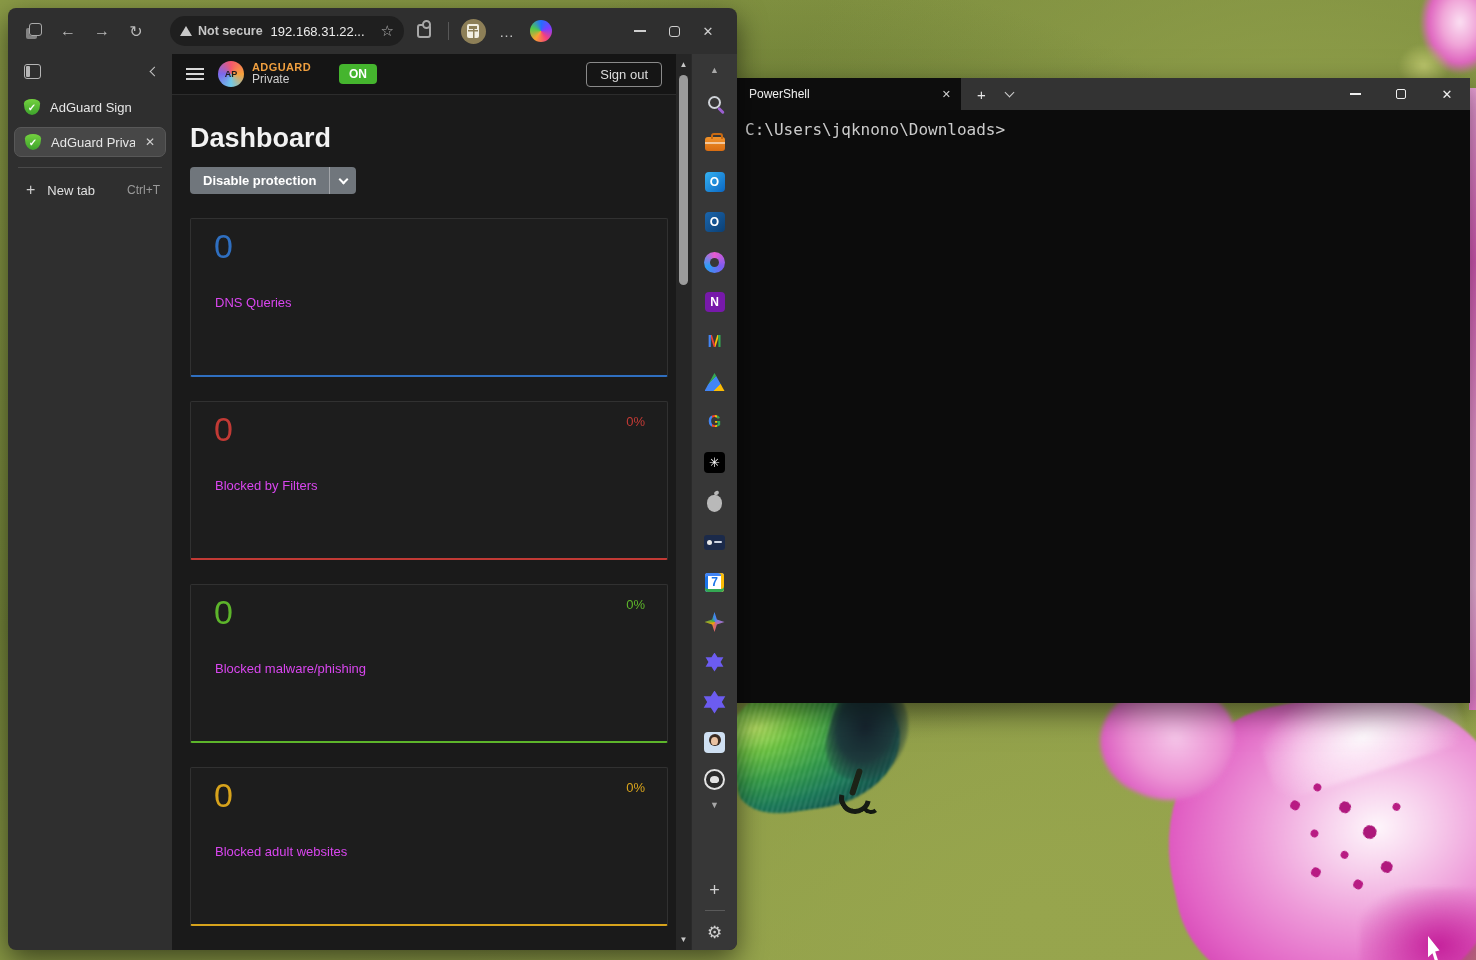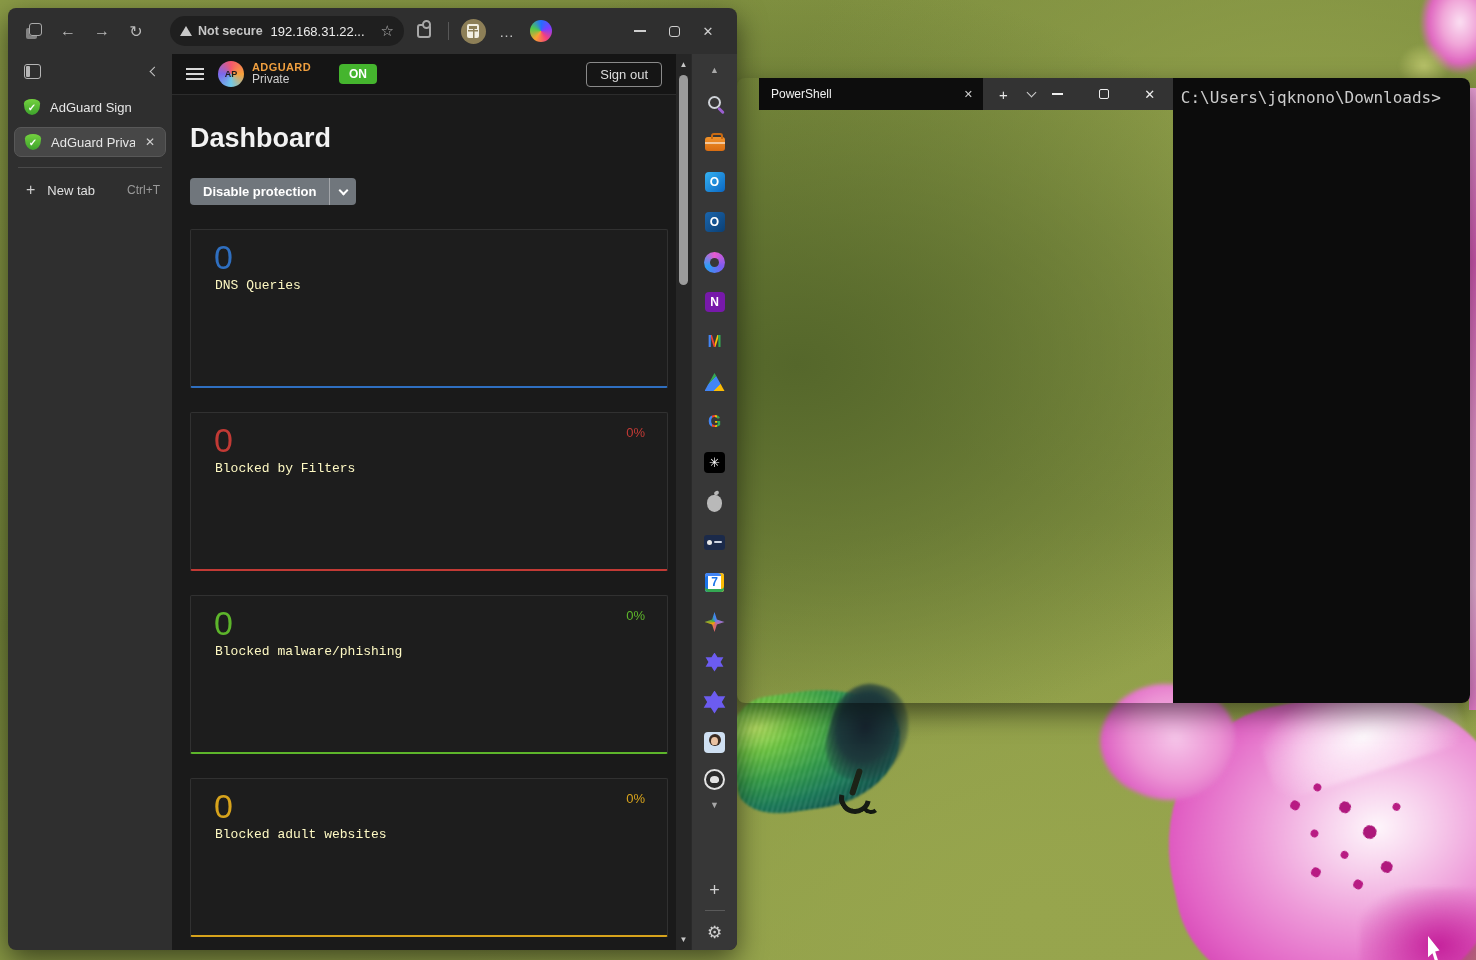--- a/index.html
+++ b/index.html
@@ -137,32 +137,32 @@
     display:flex; align-items:center; justify-content:center; color:#1d1d1d; font-size:9px; font-weight:700; }
   .brand-col { margin-left:8px; line-height:1.1; }
   .brand-top { color:#ef9f3f; font-size:11px; font-weight:700; letter-spacing:.4px; }
   .brand-sub { color:#cfcfcf; font-size:12px; }
   .on-badge { margin-left:28px; background:#45b52e; color:#fff; font-weight:700; font-size:12px;
     padding:3px 10px; border-radius:4px; }
   .signout { margin-left:auto; border:1px solid #8a8a8a; color:#dcdcdc; font-size:13px; padding:4px 13px; border-radius:4px; background:transparent; }
 
   .page-content { flex:1; padding:0 14px 0 18px; overflow:hidden; }
   .dash-title { margin-top:28px; color:#f2f2f2; font-size:27px; font-weight:600; }
-  .btn-disable-wrap { margin-top:24px; display:inline-flex; height:27px; border-radius:4px; overflow:hidden; }
+  .btn-disable-wrap { margin-top:13px; display:inline-flex; height:27px; border-radius:4px; overflow:hidden; }
   .btn-disable { background:#70767c; color:#fff; font-weight:700; font-size:13px; border:none; padding:0 13px; display:flex; align-items:center; }
   .btn-disable-caret { width:27px; background:#70767c; border-left:1px solid rgba(255,255,255,.35); display:flex; align-items:center; justify-content:center; }
   .chev-down { width:7px; height:7px; border-left:2px solid #fff; border-bottom:2px solid #fff; transform:rotate(-45deg); margin-top:-3px; }
   .btn-refresh { display:inline-flex; margin-top:9px; height:27px; align-items:center; padding:0 12px;
     border:1px solid #2e6fc0; color:#4a90d9; font-size:13px; font-weight:700; border-radius:4px; background:transparent; }
 
   .stat-card { position:relative; width:478px; height:159px; margin-top:24px; background:#1d1d1d;
     border:1px solid #313131; border-bottom:2px solid #3b78c8; border-radius:2px; }
   .stat-card:first-of-type { margin-top:24px; }
   .stat-value { position:absolute; left:23px; top:8px; font-size:34px; color:#2f6fc0; }
-  .stat-label { position:absolute; left:24px; top:48px; font-size:13px; color:#fef9c3;font-family:Liberation Mono, monospace; }
+  .stat-label { position:absolute; left:24px; top:76px; font-size:13px; color:#d946ef; }
   .stat-percent { position:absolute; right:22px; top:12px; font-size:13px; color:#c23a35; }
 
   
   .pscroll { width:15px; flex:0 0 15px; background:#262626; position:relative; }
   .sb-arrow { position:absolute; left:0; width:15px; text-align:center; color:#c8c8c8; font-size:8px; }
   .sb-thumb { position:absolute; left:3px; top:21px; width:9px; height:210px; background:#9b9b9b; border-radius:5px; }
 
   
   .rail { width:46px; flex:0 0 46px; background:#373737; position:relative; border-left:1px solid #2a2a2a; }
   .rail .ric { position:absolute; left:50%; transform:translateX(-50%); width:24px; height:24px;
@@ -204,22 +204,22 @@
   .ic-avatar { width:21px; height:21px; border-radius:4px; background:#cfe0f2; position:relative; overflow:hidden; }
   .ic-avatar::before { content:""; position:absolute; left:4.5px; top:2px; width:12px; height:12px; border-radius:50%; background:#3a2b22; }
   .ic-avatar::after { content:""; position:absolute; left:7px; top:5.5px; width:7px; height:8px; border-radius:50% 50% 45% 45%; background:#eac2a2; }
   .ic-cat { width:21px; height:21px; border-radius:50%; border:2px solid #e2e2e2; background:#2b2b2b; position:relative; }
   .ic-cat::before { content:""; position:absolute; left:4px; top:5px; width:9px; height:7px; border-radius:50% 50% 40% 40%; background:#e2e2e2; }
   .rail-plus { color:#cfcfcf; font-size:18px; font-weight:400; }
   .rail-divider { position:absolute; left:13px; width:20px; height:1px; background:#5a5a5a; }
   .rail-gear { color:#d0d0d0; font-size:17px; }
 
   
-  .terminal { position:absolute; left:737px; top:78px; width:733px; height:625px; border-radius:8px; overflow:hidden;
-    display:flex; flex-direction:row; box-shadow:0 10px 26px rgba(0,0,0,.5); z-index:9;padding-left:22px; }
+  .terminal { position:absolute; left:737px; top:78px; width:733px; height:625px; border-radius:0; overflow:hidden;
+    display:flex; flex-direction:column; box-shadow:0 10px 26px rgba(0,0,0,.5); z-index:9; }
   .term-bar { height:32px; flex:0 0 32px; background:#333333; display:flex; align-items:center; }
   .term-tab { width:224px; height:32px; background:#0d0d0d; display:flex; align-items:center; padding:0 10px 0 12px; }
   .term-tab-title { color:#f0f0f0; font-size:12px; }
   .term-tab-close { margin-left:auto; color:#cfcfcf; font-size:11px; }
   .term-plus { margin-left:16px; color:#e8e8e8; font-size:15px; }
   .term-chev { margin-left:20px; width:7px; height:7px; border-left:1.6px solid #cfcfcf; border-bottom:1.6px solid #cfcfcf; transform:rotate(-45deg); margin-top:-3px; }
   .term-controls { margin-left:auto; display:flex; }
   .twc { width:46px; height:32px; display:flex; align-items:center; justify-content:center; color:#efefef; font-size:13px; }
   .twc-min { width:11px; height:1.5px; background:#efefef; }
   .twc-max { width:10px; height:10px; border:1.5px solid #efefef; border-radius:2px; }

